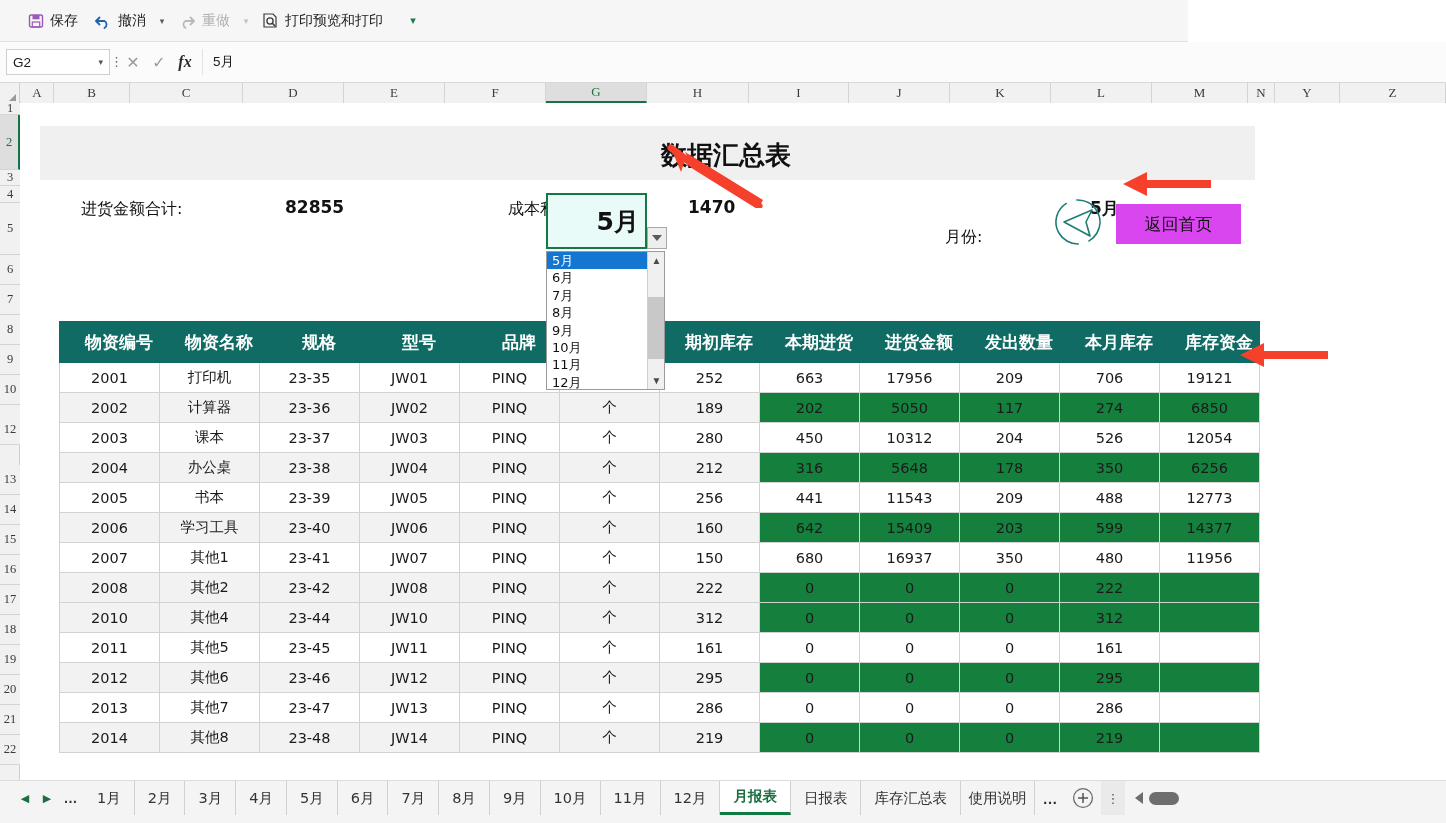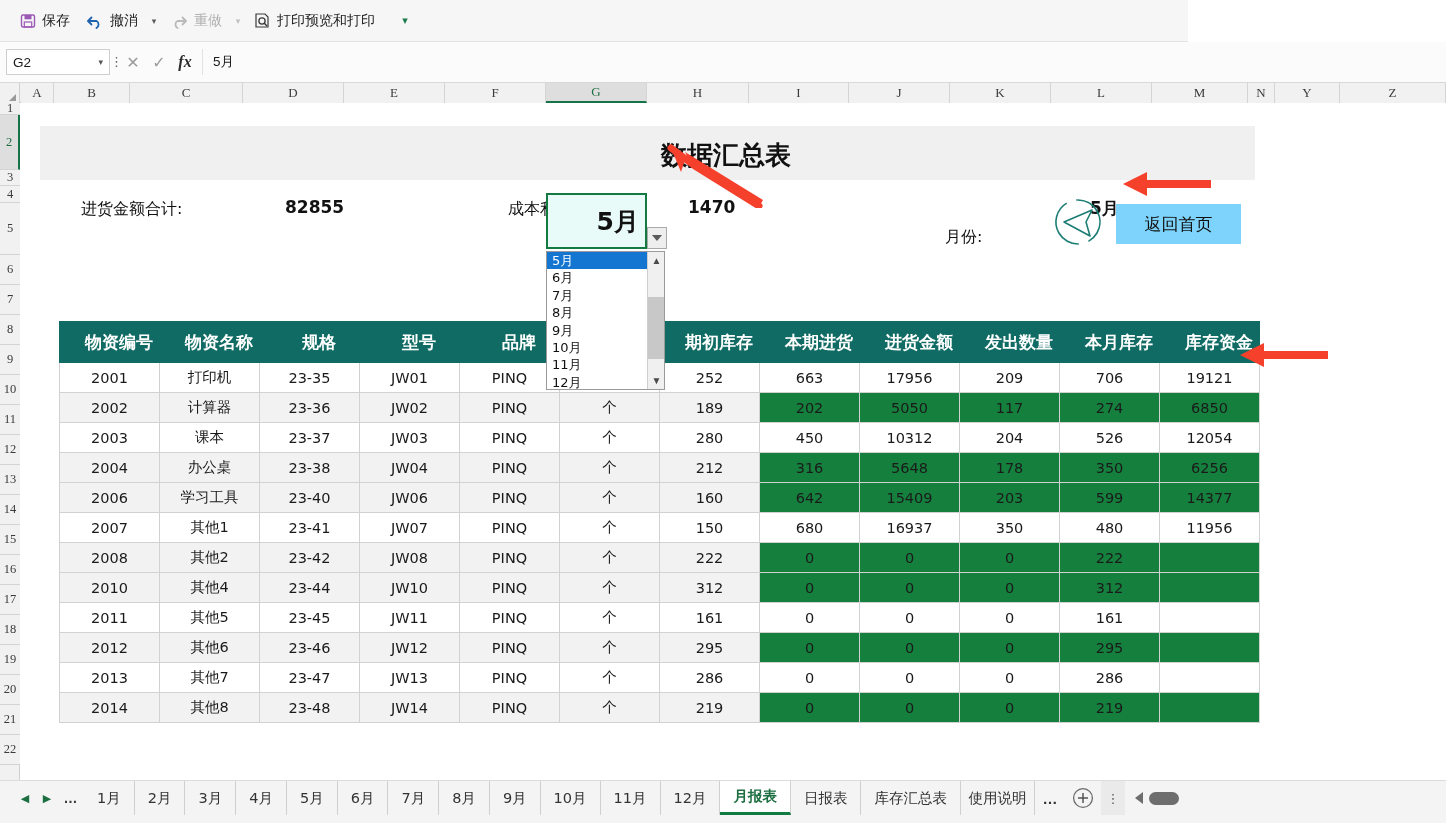--- a/index.html
+++ b/index.html
@@ -5,21 +5,21 @@
   * { box-sizing: border-box; margin:0; padding:0; }
   html,body{
     width:1446px; height:823px; overflow:hidden;
     font-family:"Liberation Sans","DejaVu Sans",sans-serif;
     background:#ffffff; color:#1a1a1a;
   }
   
   #qat{
     position:absolute; left:0; top:0; width:1188px; height:42px;
     background:#f6f6f6; border-bottom:1px solid #e2e2e2;
-    display:flex; align-items:center; padding-left:12px; gap:0;
+    display:flex; align-items:center; padding-left:20px; gap:0;
   }
   .qat-btn{
     display:flex; align-items:center; gap:6px; height:28px;
     padding:0 8px; border-radius:3px; font-size:14px; color:#1f1f1f;
     white-space:nowrap; cursor:default;
   }
   .qat-btn.disabled{ color:#b0b0b0; }
   .qat-caret{
     width:16px; height:26px; display:flex; align-items:center; justify-content:center;
     font-size:9px; color:#5a5a5a;
@@ -74,21 +74,21 @@
     position:absolute; left:19px; top:22px; width:1215px; height:54px;
     background:#f0f0f0;
   }
   #title-main{
     position:absolute; left:640px; top:34px; font-size:26px; font-weight:700; color:#111;
     font-family:"DejaVu Sans",sans-serif; white-space:nowrap;
   }
   #homelogo{ position:absolute; left:1053px; top:114px; width:50px; height:50px; }
   #homebtn{
     position:absolute; left:1116px; top:121px; width:125px; height:40px;
-    background:#7dd3fc; display:flex; align-items:center; justify-content:center;
+    background:#d946ef; display:flex; align-items:center; justify-content:center;
     font-size:17px; color:#111; font-family:"DejaVu Sans",sans-serif;
   }
   
   .sumlabel{ position:absolute; font-size:16px; color:#111; font-family:"DejaVu Sans",sans-serif; white-space:nowrap;}
   .sumval{ position:absolute; font-size:17px; font-weight:700; color:#111; font-family:"DejaVu Sans",sans-serif; white-space:nowrap;}
   
   #tbl{ position:absolute; left:38px; top:217px; border-collapse:collapse; table-layout:fixed;}
   #tbl th{
     background:#0f6b63; color:#fff; font-size:17px; font-weight:700;
     height:41px; border:1px solid #0f6b63; font-family:"DejaVu Sans",sans-serif;padding-left:19px;
@@ -234,21 +234,21 @@
       <div class="rh sel" style="top: 12px; height: 55px;">2</div>
       <div class="rh" style="top: 67px; height: 16px;">3</div>
       <div class="rh" style="top: 83px; height: 17px;">4</div>
       <div class="rh" style="top: 100px; height: 52px;">5</div>
       <div class="rh" style="top: 152px; height: 30px;">6</div>
       <div class="rh" style="top: 182px; height: 30px;">7</div>
       <div class="rh" style="top: 212px; height: 30px;">8</div>
       <div class="rh" style="top: 242px; height: 30px;">9</div>
       <div class="rh" style="top: 272px; height: 30px;">10</div>
       <div class="rh" style="top: 302px; height: 30px;">11</div>
-      <div class="rh" style="top: 332px; height: 30px;">12</div>
+      <div class="rh" style="top: 312px; height: 30px;">12</div>
       <div class="rh" style="top: 362px; height: 30px;">13</div>
       <div class="rh" style="top: 392px; height: 30px;">14</div>
       <div class="rh" style="top: 422px; height: 30px;">15</div>
       <div class="rh" style="top: 452px; height: 30px;">16</div>
       <div class="rh" style="top: 482px; height: 30px;">17</div>
       <div class="rh" style="top: 512px; height: 30px;">18</div>
       <div class="rh" style="top: 542px; height: 30px;">19</div>
       <div class="rh" style="top: 572px; height: 30px;">20</div>
       <div class="rh" style="top: 602px; height: 30px;">21</div>
       <div class="rh" style="top: 632px; height: 30px;">22</div>
@@ -332,20 +332,34 @@
             <td>23-38</td>
             <td>JW04</td>
             <td>PINQ</td>
             <td>个</td>
             <td>212</td>
             <td class="white">316</td>
             <td class="white">5648</td>
             <td class="white">178</td>
             <td class="white">350</td>
             <td class="white">6256</td>
+          </tr>
+          <tr>
+            <td>2005</td>
+            <td>书本</td>
+            <td>23-39</td>
+            <td>JW05</td>
+            <td>PINQ</td>
+            <td>个</td>
+            <td>256</td>
+            <td class="white">441</td>
+            <td class="white">11543</td>
+            <td class="white">209</td>
+            <td class="white">488</td>
+            <td class="white">12773</td>
           </tr>
           <tr class="alt">
             <td>2006</td>
             <td>学习工具</td>
             <td>23-40</td>
             <td>JW06</td>
             <td>PINQ</td>
             <td>个</td>
             <td>160</td>
             <td class="white">642</td>

